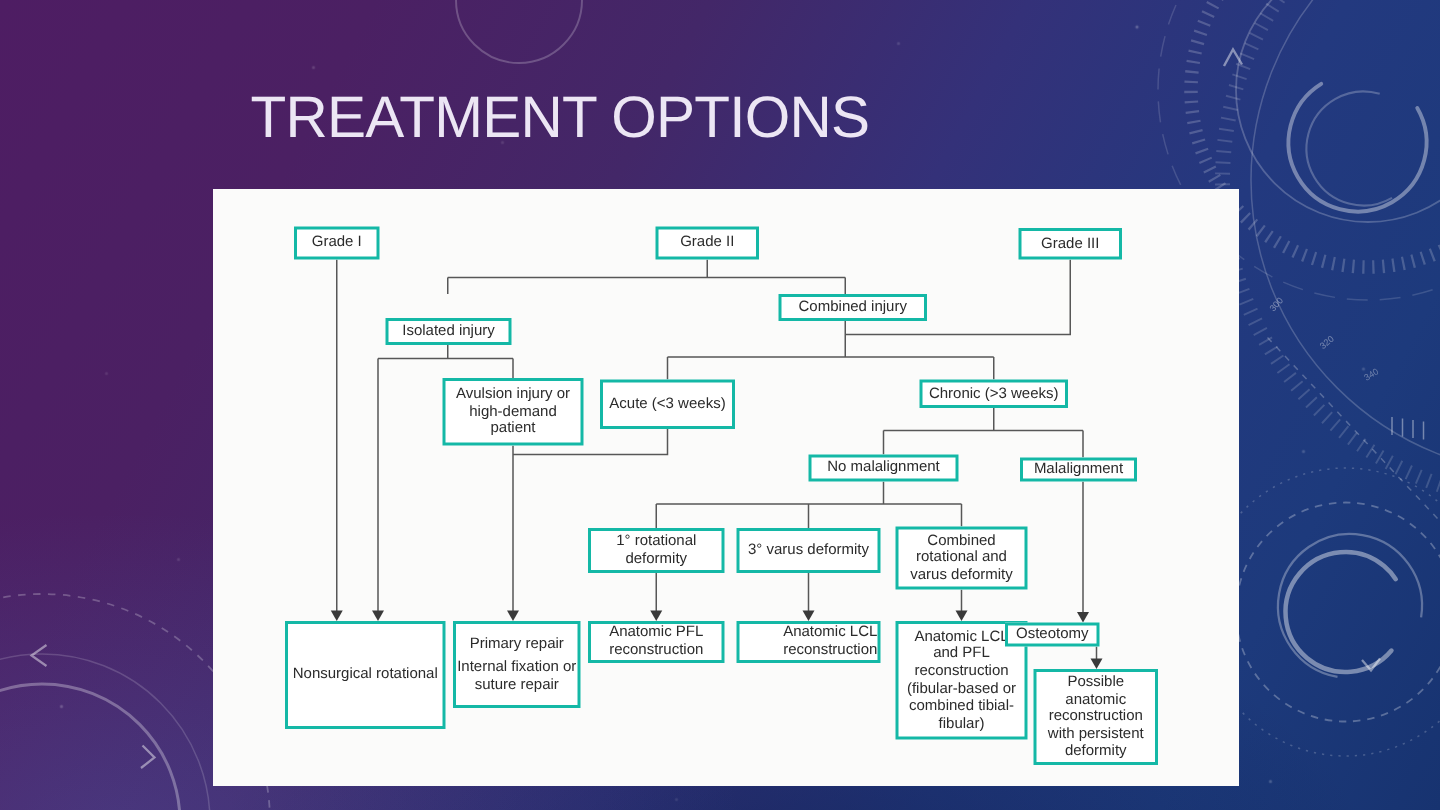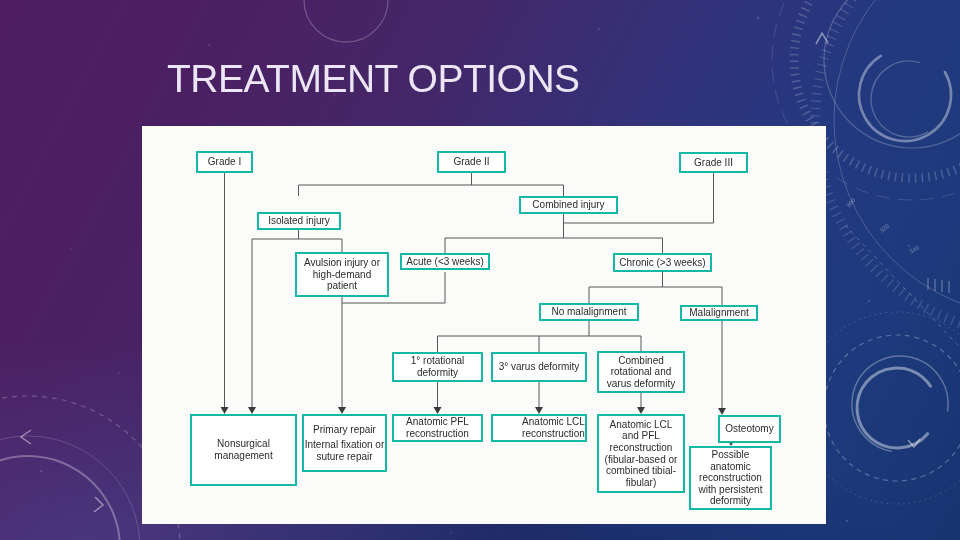--- a/index.html
+++ b/index.html
@@ -134,21 +134,21 @@
     <div class="box" style="left:115px;top:70px;width:84px;height:18px;margin-top:16px;">
       <div>Isolated injury</div>
     </div>
     <div class="box" style="left:377px;top:70px;width:99px;height:18px;">
       <div>Combined injury</div>
     </div>
 
     <div class="box" style="left:153px;top:126px;width:94px;height:45px;">
       <div>Avulsion injury or high-demand patient</div>
     </div>
-    <div class="box" style="left:258px;top:127px;width:90px;height:17px;">
+    <div class="box" style="left:258px;top:127px;width:90px;height:33px;">
       <div>Acute (&lt;3 weeks)</div>
     </div>
     <div class="box" style="left:471px;top:127px;width:99px;height:19px;">
       <div>Chronic (&gt;3 weeks)</div>
     </div>
 
     <div class="box" style="left:397px;top:177px;width:100px;height:18px;">
       <div>No malalignment</div>
     </div>
     <div class="box" style="left:538px;top:179px;width:78px;height:16px;">
@@ -159,36 +159,36 @@
       <div>1° rotational deformity</div>
     </div>
     <div class="box" style="left:349px;top:226px;width:96px;height:30px;">
       <div>3° varus deformity</div>
     </div>
     <div class="box" style="left:455px;top:225px;width:88px;height:42px;">
       <div>Combined rotational and varus deformity</div>
     </div>
 
     <div class="box" style="left:48px;top:288px;width:107px;height:72px;">
-      <div>Nonsurgical management</div>
+      <div>Nonsurgical rotational</div>
     </div>
     <div class="box" style="left:160px;top:288px;width:85px;height:58px;padding:1px 0;">
       <div>Primary repair</div>
       <div class="para-gap" style="margin-top:4px;">Internal fixation or suture repair</div>
     </div>
     <div class="box" style="left:250px;top:288px;width:91px;height:28px;">
       <div>Anatomic PFL reconstruction</div>
     </div>
     <div class="box" style="left:349px;top:288px;width:96px;height:28px;padding-left:32px;">
       <div>Anatomic LCL reconstruction</div>
     </div>
     <div class="box" style="left:455px;top:288px;width:88px;height:79px;padding:1px 2px;">
       <div>Anatomic LCL and PFL reconstruction (fibular-based or combined tibial-fibular)</div>
     </div>
-    <div class="box" style="left:576px;top:289px;width:63px;height:28px;text-align:center;">
+    <div class="box" style="left:528px;top:289px;width:63px;height:16px;text-align:center;">
       <div>Osteotomy</div>
     </div>
     <div class="box" style="left:547px;top:320px;width:83px;height:64px;">
       <div>Possible anatomic reconstruction with persistent deformity</div>
     </div>
 
   </div>
 </div>
 
 </body></html>

